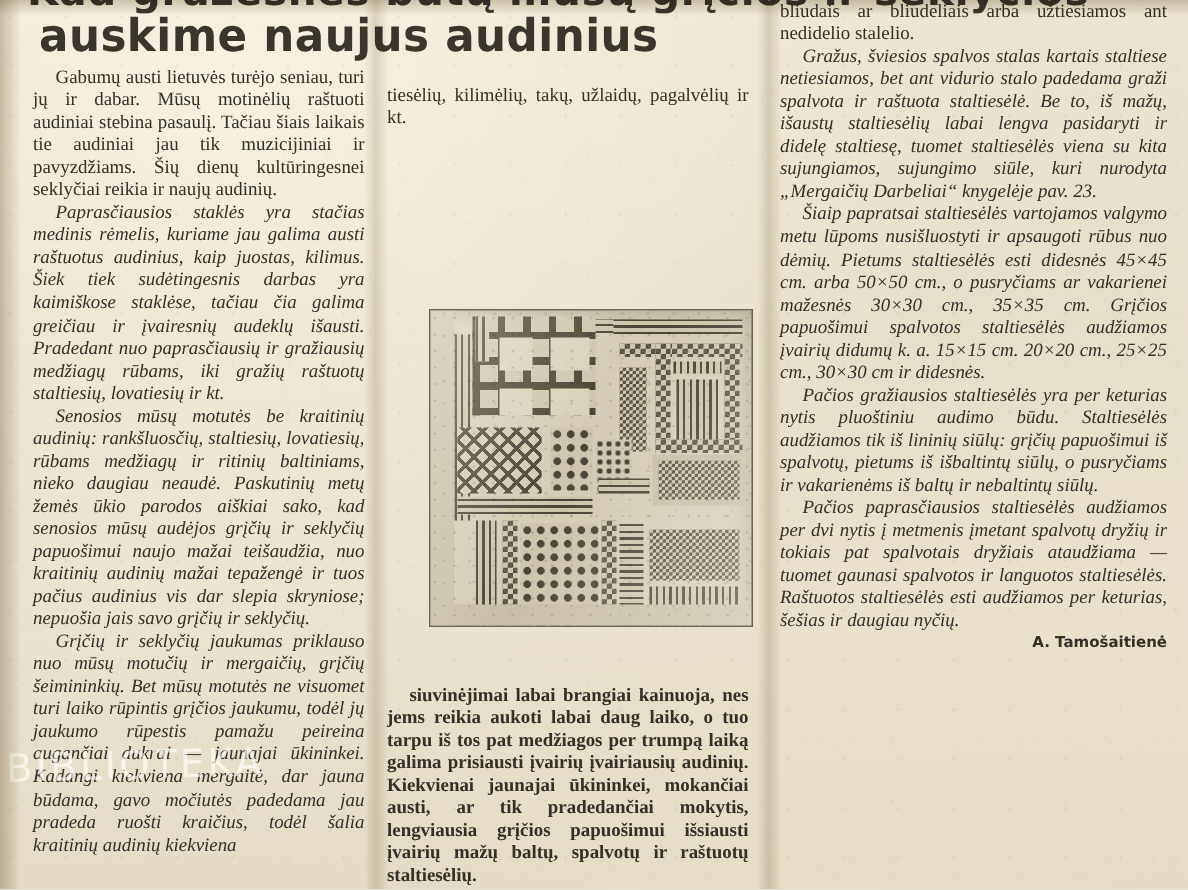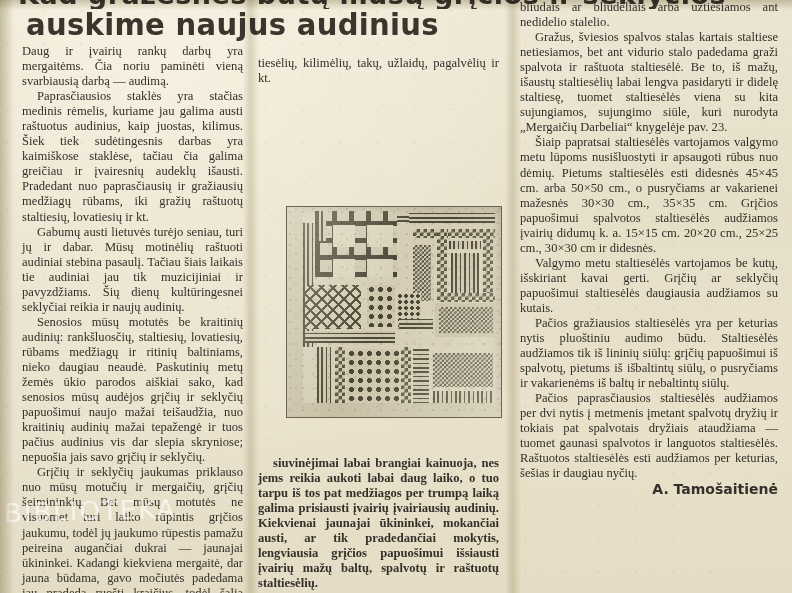--- a/index.html
+++ b/index.html
@@ -81,21 +81,21 @@
     line-height: 15.05px;
     color: #332f29;
     hyphens: manual;
   }
   #col1 { left: 22px;  top: 44px; width: 221px; }
   #col2 { left: 258px; top: 56px; width: 241px; }
   #col3 { left: 520px; top: 0px;  width: 258px; }
 
   .col p { margin: 0; text-indent: 15px; }
   .col p.noindent { text-indent: 0; }
-  .col p + p { margin-top: 0px; }
+  .col p + p { margin-top: 0px; font-style: italic; }
 
   
   #figure {
     position: absolute;
     left: 286px; top: 206px;
     width: 214px;
   }
   #figure-photo {
     width: 214px; height: 210px;
     border: 1px solid #6b6353;
@@ -202,21 +202,21 @@
     white-space: nowrap;
     pointer-events: none;
     user-select: none;
     transform: rotate(-1.5deg);
   }
   #signature {
     display: block;
     text-align: right;
     font-family: "DejaVu Sans", "Liberation Sans", sans-serif;
     font-weight: 700;
-    font-size: 14px;
+    font-size: 10px;
     margin-top: 0px;
     text-indent: 0;
   }
   
   #edge-left {
     position:absolute; left:0; top:0; bottom:0; width:14px;
     background: linear-gradient(90deg, rgba(150,138,106,.45), rgba(150,138,106,0));
     mix-blend-mode: multiply; pointer-events:none;
   }
   #edge-top {
@@ -230,23 +230,22 @@
 
 <div id="page">
 
   <div id="headline-top-clip">
     <div class="hl">Kad gražesnės būtų mūsų grįčios ir seklyčios —</div>
   </div>
 
   <div id="headline-main">auskime naujus audinius</div>
 
   <div id="col1" class="col">
-    <p class="noindent">Daug ir įvairių rankų darbų yra mergaitėms. Čia noriu paminėti vieną svarbiausią darbą — audimą.</p>
+    <p>Gabumų austi lietuvės turėjo seniau, turi jų ir dabar. Mūsų motinėlių raštuoti audiniai stebina pasaulį. Tačiau šiais laikais tie audiniai jau tik muzicijiniai ir pavyzdžiams. Šių dienų kultūringesnei seklyčiai reikia ir naujų audinių.</p>
     <p>Paprasčiausios staklės yra stačias medinis rėmelis, kuriame jau galima austi raštuotus audinius, kaip juostas, kilimus. Šiek tiek sudėtingesnis darbas yra kaimiškose staklėse, tačiau čia galima greičiau ir įvairesnių audeklų išausti. Pradedant nuo paprasčiausių ir gražiausių medžiagų rūbams, iki gražių raštuotų staltiesių, lovatiesių ir kt.</p>
-    <p>Gabumų austi lietuvės turėjo seniau, turi jų ir dabar. Mūsų motinėlių raštuoti audiniai stebina pasaulį. Tačiau šiais laikais tie audiniai jau tik muzicijiniai ir pavyzdžiams. Šių dienų kultūringesnei seklyčiai reikia ir naujų audinių.</p>
     <p>Senosios mūsų motutės be kraitinių audinių: rankšluosčių, staltiesių, lovatiesių, rūbams medžiagų ir ritinių baltiniams, nieko daugiau neaudė. Paskutinių metų žemės ūkio parodos aiškiai sako, kad senosios mūsų audėjos grįčių ir seklyčių papuošimui naujo mažai teišaudžia, nuo kraitinių audinių mažai tepažengė ir tuos pačius audinius vis dar slepia skryniose; nepuošia jais savo grįčių ir seklyčių.</p>
     <p>Grįčių ir seklyčių jaukumas priklauso nuo mūsų motučių ir mergaičių, grįčių šeimininkių. Bet mūsų motutės ne visuomet turi laiko rūpintis grįčios jaukumu, todėl jų jaukumo rūpestis pamažu peireina augančiai dukrai — jaunajai ūkininkei. Kadangi kiekviena mergaitė, dar jauna būdama, gavo močiutės padedama jau pradeda ruošti kraičius, todėl šalia kraitinių audinių kiekviena</p>
   </div>
 
   <div id="col2" class="col">
     <p class="noindent">tiesėlių, kilimėlių, takų, užlaidų, pagalvėlių ir kt.</p>
   </div>
 
   <figure id="figure" style="margin:0;">
     <div id="figure-photo">
@@ -294,21 +293,20 @@
   </figure>
 
   <div id="col2-lower">
     <p class="noindent">siuvinėjimai labai brangiai kainuoja, nes jems reikia aukoti labai daug laiko, o tuo tarpu iš tos pat medžiagos per trumpą laiką galima prisiausti įvairių įvairiausių audinių. Kiekvienai jaunajai ūkininkei, mokančiai austi, ar tik pradedančiai mokytis, lengviausia grįčios papuošimui išsiausti įvairių mažų baltų, spalvotų ir raštuotų staltiesėlių.</p>
   </div>
 
   <div id="col3" class="col">
     <p class="noindent">bliudais ar bliudeliais arba užtiesiamos ant nedidelio stalelio.</p>
     <p>Gražus, šviesios spalvos stalas kartais staltiese netiesiamos, bet ant viduriо stalo padedama graži spalvota ir raštuota staltiesėlė. Be to, iš mažų, išaustų staltiesėlių labai lengva pasidaryti ir didelę staltiesę, tuomet staltiesėlės viena su kita sujungiamos, sujungimo siūle, kuri nurodyta „Mergaičių Darbeliai“ knygelėje pav. 23.</p>
     <p>Šiaip papratsai staltiesėlės vartojamos valgymo metu lūpoms nusišluostyti ir apsaugoti rūbus nuo dėmių. Pietums staltiesėlės esti didesnės 45×45 cm. arba 50×50 cm., o pusryčiams ar vakarienei mažesnės 30×30 cm., 35×35 cm. Grįčios papuošimui spalvotos staltiesėlės audžiamos įvairių didumų k. a. 15×15 cm. 20×20 cm., 25×25 cm., 30×30 cm ir didesnės.</p>
-    <p>Valgymo metu staltiesėlės vartojamos be kutų, išskiriant kavai gerti. Grįčių ar seklyčių papuošimui staltiesėlės daugiausia audžiamos su kutais.</p>
     <p>Pačios gražiausios staltiesėlės yra per keturias nytis pluoštiniu audimo būdu. Staltiesėlės audžiamos tik iš lininių siūlų: grįčių papuošimui iš spalvotų, pietums iš išbaltintų siūlų, o pusryčiams ir vakarienėms iš baltų ir nebaltintų siūlų.</p>
     <p>Pačios paprasčiausios staltiesėlės audžiamos per dvi nytis į metmenis įmetant spalvotų dryžių ir tokiais pat spalvotais dryžiais ataudžiama — tuomet gaunasi spalvotos ir languotos staltiesėlės. Raštuotos staltiesėlės esti audžiamos per keturias, šešias ir daugiau nyčių.</p>
     <span id="signature">A. Tamošaitienė</span>
   </div>
 
   <div id="watermark">BIBLIOTEKA</div>
 
   <div class="fold" id="fold-a"></div>
   <div class="fold" id="fold-b"></div>
   <div id="edge-left"></div>

